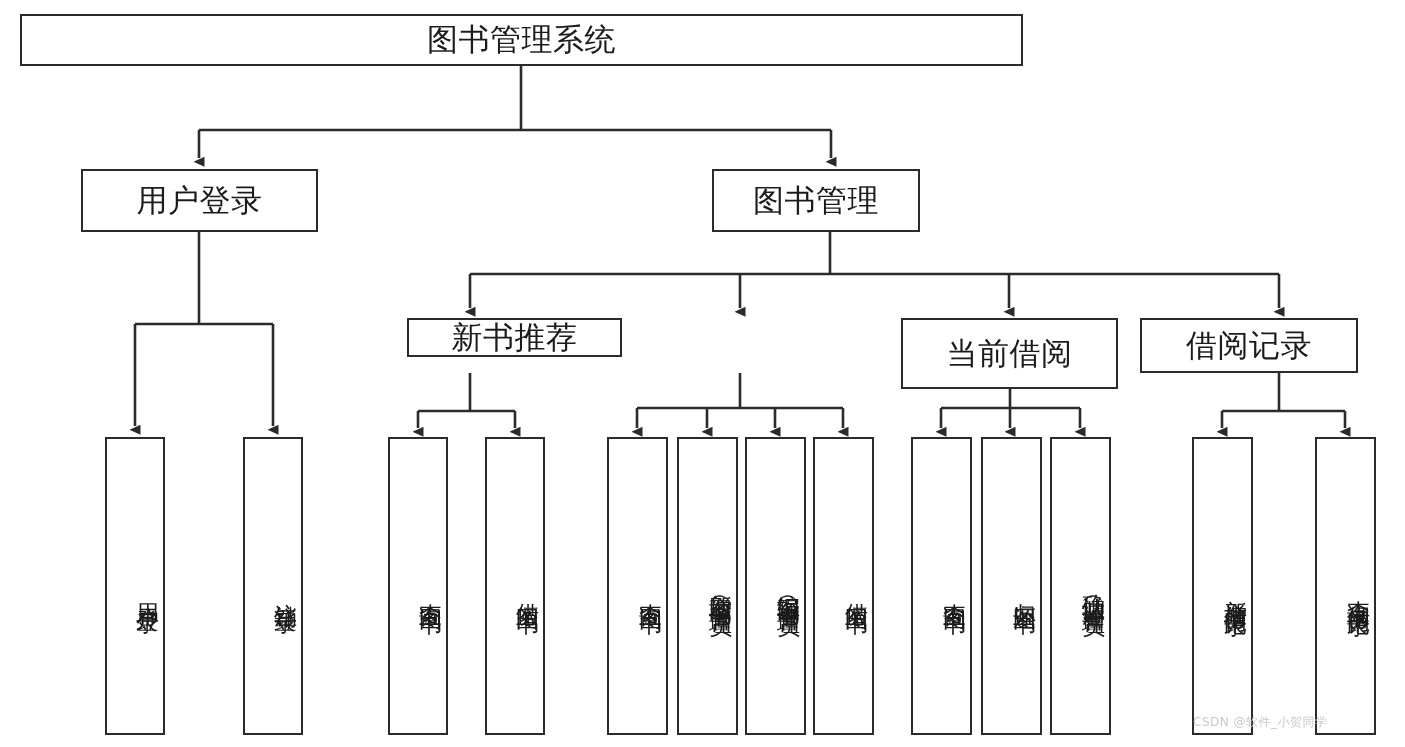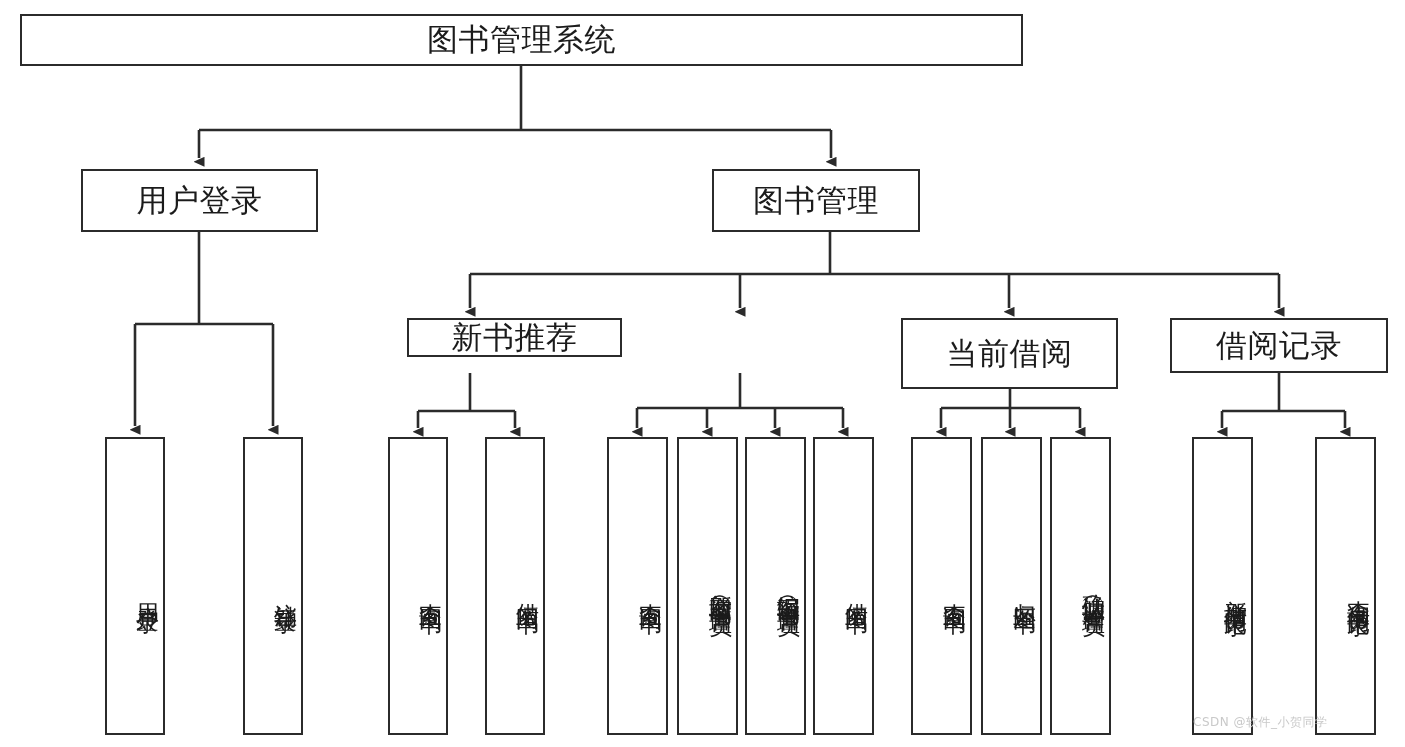--- a/index.html
+++ b/index.html
@@ -116,21 +116,21 @@
     </g>
   </svg>
 
   <div class="node horiz" style="left:20px; top:14px; width:1003px; height:52px;">图书管理系统</div>
 
   <div class="node horiz" style="left:81px; top:169px; width:237px; height:63px;">用户登录</div>
   <div class="node horiz" style="left:712px; top:169px; width:208px; height:63px;">图书管理</div>
 
   <div class="node horiz" style="left:363px; top:318px; width:215px; height:39px;margin-left:44px;">新书推荐</div>
   <div class="node horiz" style="left:901px; top:318px; width:217px; height:71px;">当前借阅</div>
-  <div class="node horiz" style="left:1170px; top:318px; width:218px; height:55px;">借阅记录</div>
+  <div class="node horiz" style="left:1140px; top:318px; width:218px; height:55px;">借阅记录</div>
 
   <div class="node vert" style="left:105px; top:437px; width:60px; height:298px;">用户登录</div>
   <div class="node vert" style="left:243px; top:437px; width:60px; height:298px;">注销登录</div>
 
   <div class="node vert" style="left:388px; top:437px; width:60px; height:298px;">查询图书</div>
   <div class="node vert" style="left:485px; top:437px; width:60px; height:298px;">借阅图书</div>
 
   <div class="node vert" style="left:607px; top:437px; width:61px; height:298px;">查询图书</div>
   <div class="node vert tall-text" style="left:677px; top:437px; width:61px; height:298px;">新增图书（管理员）</div>
   <div class="node vert tall-text" style="left:745px; top:437px; width:61px; height:298px;">编辑图书（管理员）</div>

